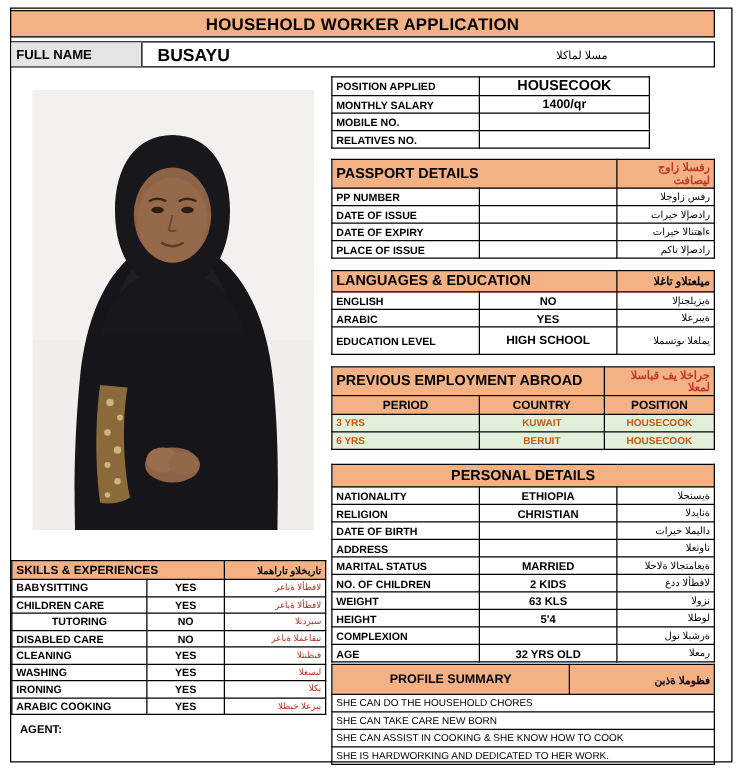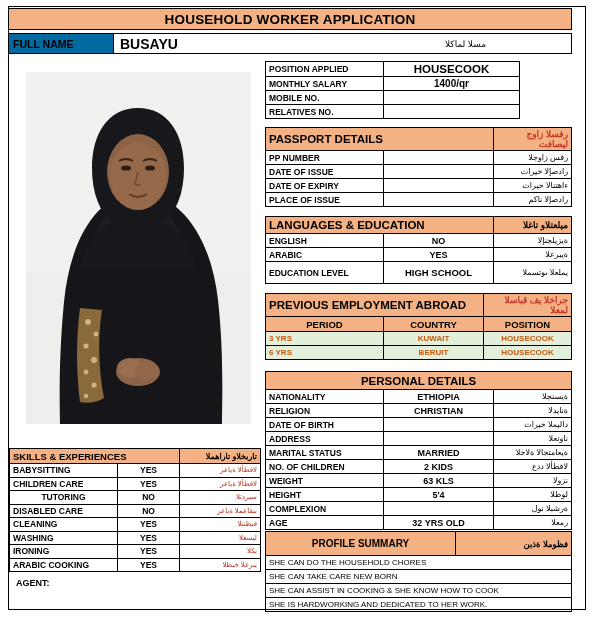--- a/index.html
+++ b/index.html
@@ -6,22 +6,22 @@
   body{width:602px;height:618px;font-family:"Liberation Sans",sans-serif;color:#000;}
   .page{width:602px;height:618px;position:relative;background:#fff;overflow:hidden;}
   .sheet{position:absolute;left:8px;top:6px;width:578px;height:604px;border:1px solid #000;box-sizing:border-box;}
 
   
   .title-bar{position:absolute;left:8px;top:8px;width:564px;height:22px;background:#f4b183;border:1px solid #000;box-sizing:border-box;display:flex;align-items:center;justify-content:center;}
   .title-bar span{font-size:13.5px;font-weight:bold;letter-spacing:.2px;}
 
   
   .name-row{position:absolute;left:8px;top:33px;width:564px;height:21px;border:1px solid #000;box-sizing:border-box;display:flex;}
-  .name-lbl{width:105px;background:#0369a1;border-right:1px solid #000;display:flex;align-items:center;padding-left:4px;font-size:10.5px;font-weight:bold;box-sizing:border-box;}
-  .name-val{flex:1;display:flex;align-items:center;padding-left:6px;font-size:14px;font-weight:bold;}
+  .name-lbl{width:105px;background:#e5e5e5;border-right:1px solid #000;display:flex;align-items:center;padding-left:4px;font-size:10.5px;font-weight:bold;box-sizing:border-box;}
+  .name-val{flex:1;display:flex;align-items:center;padding-left:12px;font-size:14px;font-weight:bold;}
   .name-ar{width:120px;display:flex;align-items:center;justify-content:flex-end;padding-right:6px;font-size:9px;direction:rtl;}
 
   
   .photo{position:absolute;left:26px;top:72px;width:225px;height:352px;background:#efeeec;overflow:hidden;}
   .photo svg{display:block;}
 
   
   .tbl{position:absolute;border-collapse:collapse;font-size:9px;}
   .tbl td{border:1px solid #000;padding:1px 3px;height:14px;box-sizing:border-box;vertical-align:middle;}
   .sec{background:#f4b183;font-weight:bold;font-size:11.5px;text-align:center;}

